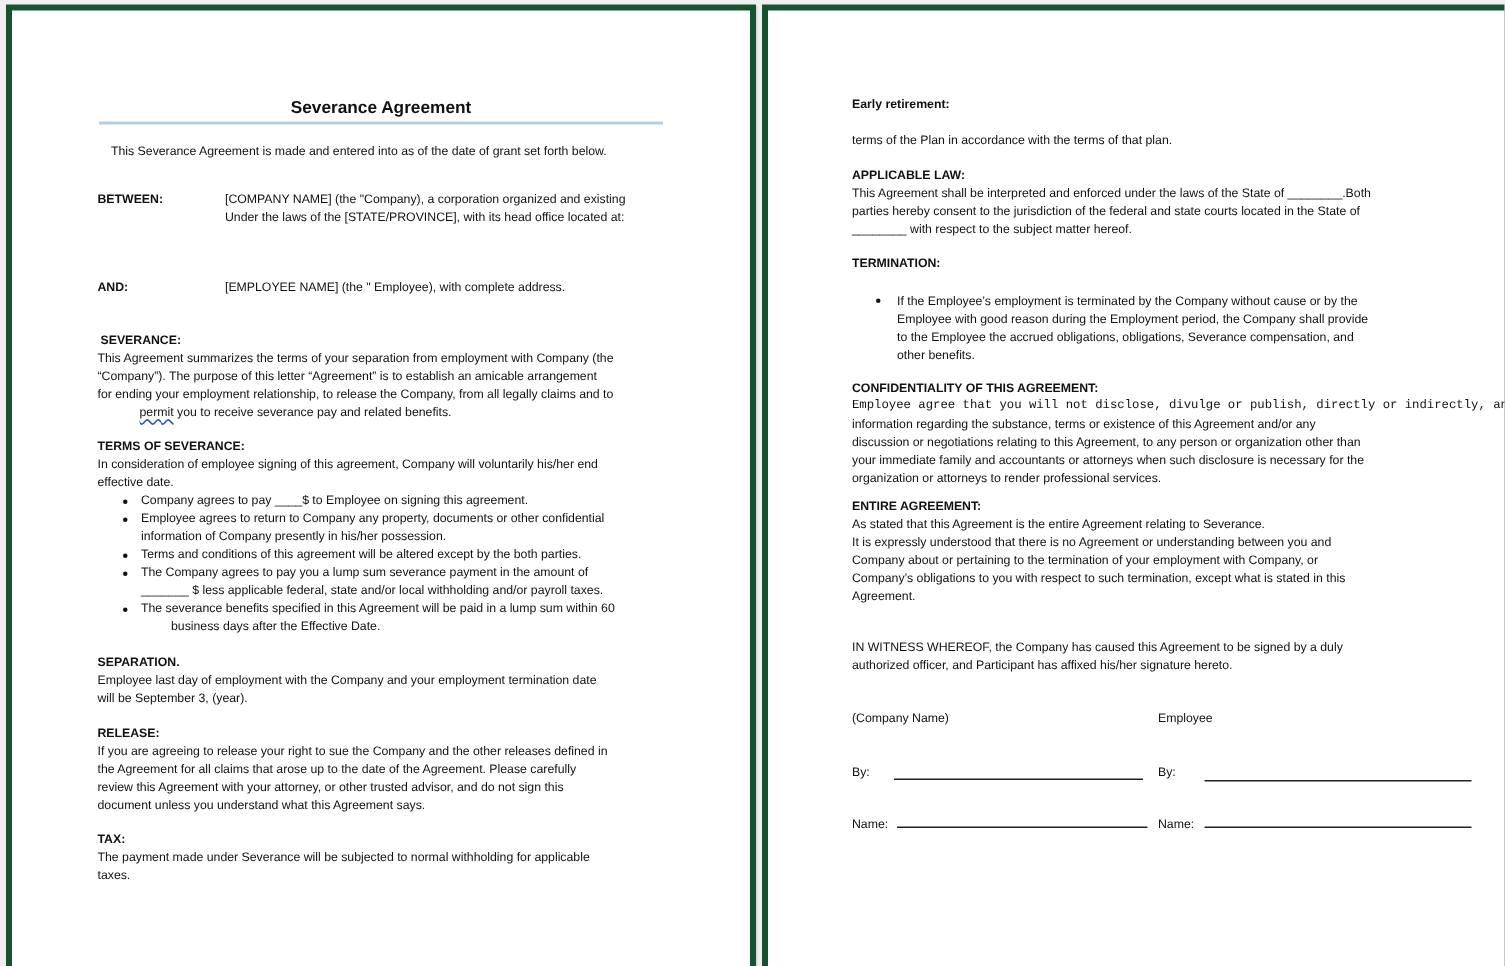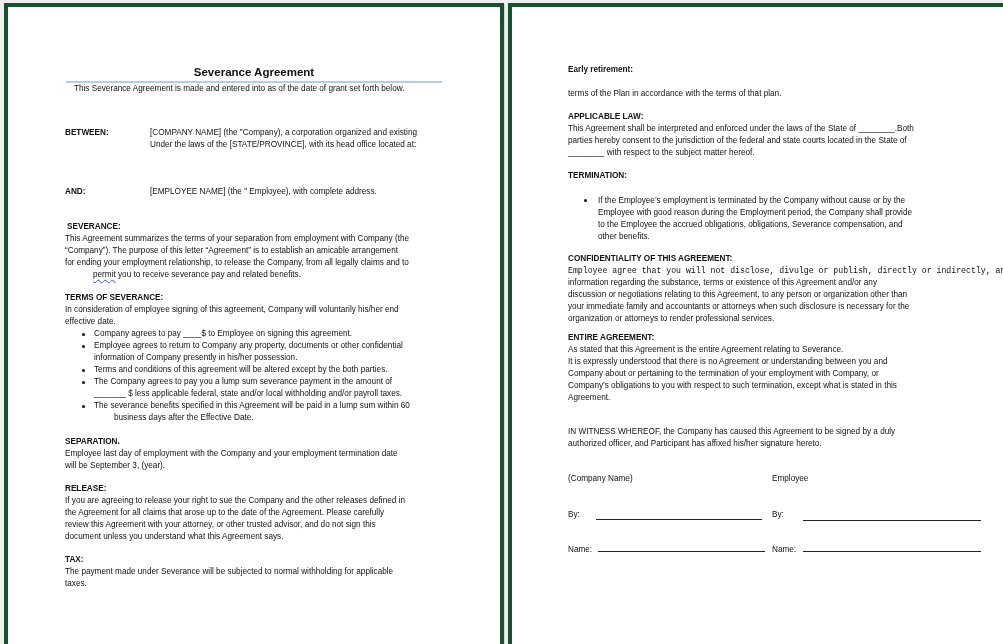--- a/index.html
+++ b/index.html
@@ -23,21 +23,21 @@
   .bullet-dot { position:absolute; width:3px; height:3px; background:#111; border-radius:50%; }
   .squiggle { text-decoration: underline wavy #2a55c8; text-decoration-thickness:1px; text-underline-offset:2px;padding-left:28px; }
   .sigline { position:absolute; height:1px; background:#222; }
 </style>
 </head>
 <body>
 
 <div class="page" id="page1">
   <div class="title">Severance Agreement</div>
   <div class="title-rule"></div>
-  <div class="txt" style="left:66px;top:76px;">This Severance Agreement is made and entered into as of the date of grant set forth below.</div>
+  <div class="txt" style="left:66px;top:88px;">This Severance Agreement is made and entered into as of the date of grant set forth below.</div>
 
   <div class="txt b" style="left:57px;top:120px;">BETWEEN:</div>
   <div class="txt" style="left:142px;top:120px;">[COMPANY NAME] (the "Company), a corporation organized and existing</div>
   <div class="txt" style="left:142px;top:132px;">Under the laws of the [STATE/PROVINCE], with its head office located at:</div>
 
   <div class="txt b" style="left:57px;top:179px;">AND:</div>
   <div class="txt" style="left:142px;top:179px;">[EMPLOYEE NAME] (the " Employee), with complete address.</div>
 
   <div class="txt b" style="left:59px;top:214px;">SEVERANCE:</div>
   <div class="txt" style="left:57px;top:226px;">This Agreement summarizes the terms of your separation from employment with Company (the</div>

